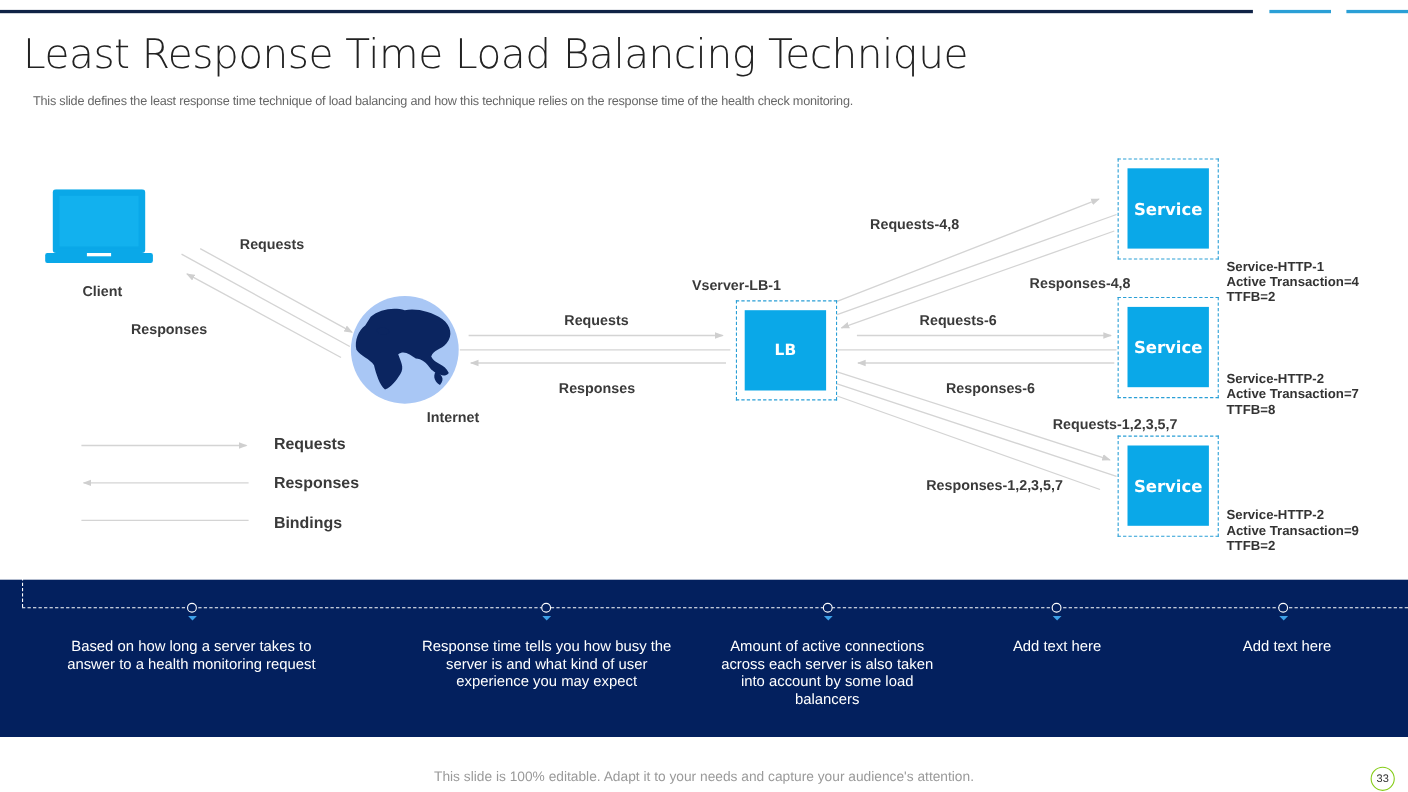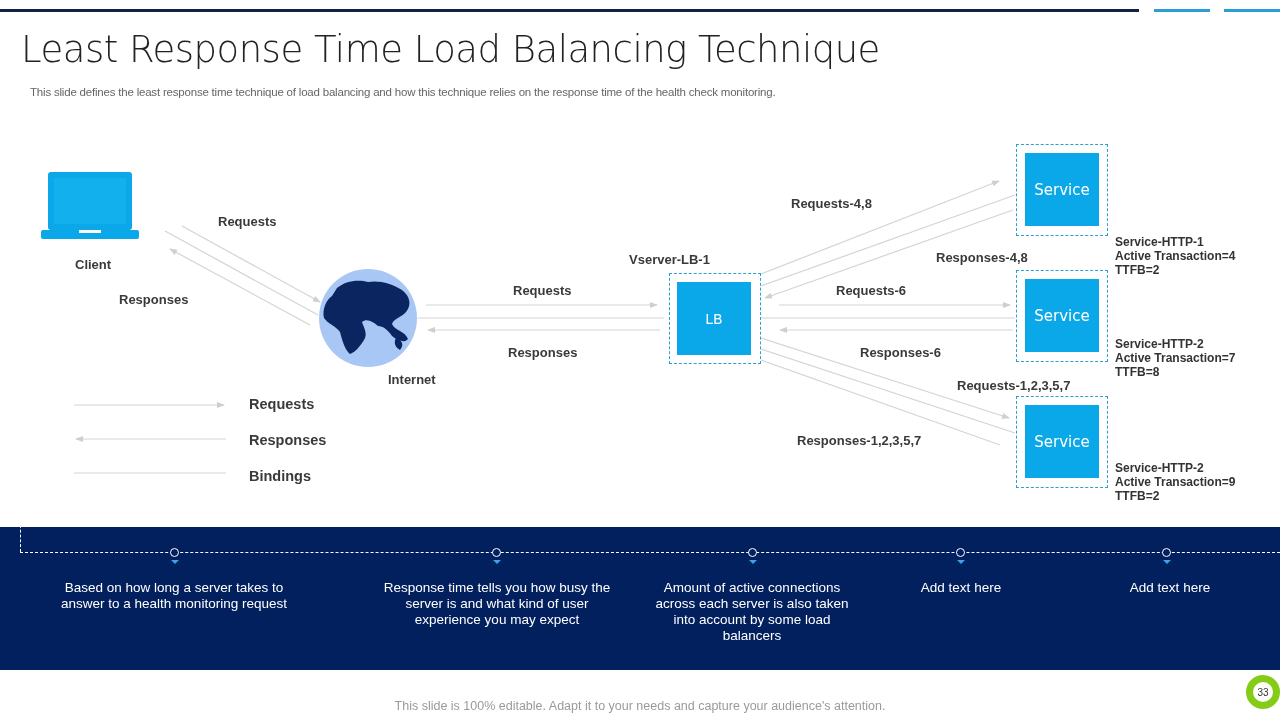--- a/index.html
+++ b/index.html
@@ -23,42 +23,42 @@
   }
 
   svg.diagram { position: absolute; left: 0; top: 0; }
 
   .lbl { position: absolute; font-size: 13px; font-weight: bold; color: #3a3a3a; white-space: nowrap; }
   .lbl-legend { position: absolute; font-size: 14.5px; font-weight: bold; color: #3a3a3a; white-space: nowrap; }
   .svc-info { position: absolute; font-size: 12px; font-weight: bold; color: #333; line-height: 14px; white-space: nowrap; }
 
   .box-outer { position: absolute; border: 1px dashed #2a9fd6; }
   .box-inner {
-    position: absolute; background: #0aa8e8; color: #fff; font-weight: normal;
+    position: absolute; background: #0aa8e8; color: #fff; font-weight: bold;
     display: flex; align-items: center; justify-content: center;
     font-family: "DejaVu Sans", sans-serif;
   }
 
   .laptop { position: absolute; left: 41px; top: 172px; }
 
   .band { position: absolute; left: 0; top: 527px; width: 1280px; height: 143px; background: #03205e; }
   .band-dash-v { position: absolute; left: 20px; top: 520px; width: 0; height: 32px; border-left: 1px dashed #ffffff; }
   .band-dash-h { position: absolute; left: 20px; top: 552px; width: 1260px; height: 0; border-top: 1px dashed #ffffff; }
   .node { position: absolute; width: 7px; height: 7px; border: 1.5px solid #fff; border-radius: 50%; background: #03205e; }
   .chev { position: absolute; width: 0; height: 0; border-left: 4px solid transparent; border-right: 4px solid transparent; border-top: 4px solid #3da0e8; }
   .point-text {
     position: absolute; width: 230px; text-align: center;
     color: #fff; font-size: 13.5px; line-height: 16px;
   }
 
   .footer { position: absolute; left: 0; top: 699px; width: 1280px; text-align: center; font-size: 12.5px; color: #9a9a9a; }
   .footer span { position: relative; left: 0; }
   .page-num {
-    position: absolute; left: 1246px; top: 675px; width: 20px; height: 20px;
-    border: 7px solid #84cc16; border-radius: 50%; font-size: 10px; color: #333;
+    position: absolute; left: 1246px; top: 697px; width: 20px; height: 20px;
+    border: 1px solid #84cc16; border-radius: 50%; font-size: 10px; color: #333;
     display: flex; align-items: center; justify-content: center;
   }
 </style>
 </head>
 <body>
 
 <div class="topbar-dark"></div>
 <div class="topbar-acc1"></div>
 <div class="topbar-acc2"></div>
 
@@ -124,21 +124,21 @@
 
 <div class="lbl" style="left:629px; top:252px;">Vserver-LB-1</div>
 <div class="box-outer" style="left:669px; top:273px; width:90px; height:89px;"></div>
 <div class="box-inner" style="left:677px; top:282px; width:74px; height:73px; font-size:14px;">LB</div>
 
 <div class="lbl" style="left:791px; top:196px;">Requests-4,8</div>
 <div class="lbl" style="left:936px; top:250px;">Responses-4,8</div>
 <div class="lbl" style="left:836px; top:283px;">Requests-6</div>
 <div class="lbl" style="left:860px; top:345px;">Responses-6</div>
 <div class="lbl" style="left:957px; top:378px;">Requests-1,2,3,5,7</div>
-<div class="lbl" style="left:797px; top:433px;text-align:right;">Responses-1,2,3,5,7</div>
+<div class="lbl" style="left:842px; top:433px;text-align:right;">Responses-1,2,3,5,7</div>
 
 <div class="box-outer" style="left:1016px; top:144px; width:90px; height:90px;"></div>
 <div class="box-inner" style="left:1025px; top:153px; width:74px; height:73px; font-size:15px;">Service</div>
 <div class="svc-info" style="left:1115px; top:209px;margin-top:26px;">
   <div>Service-HTTP-1</div>
   <div>Active Transaction=4</div>
   <div>TTFB=2</div>
 </div>
 
 <div class="box-outer" style="left:1016px; top:270px; width:90px; height:90px;"></div>

